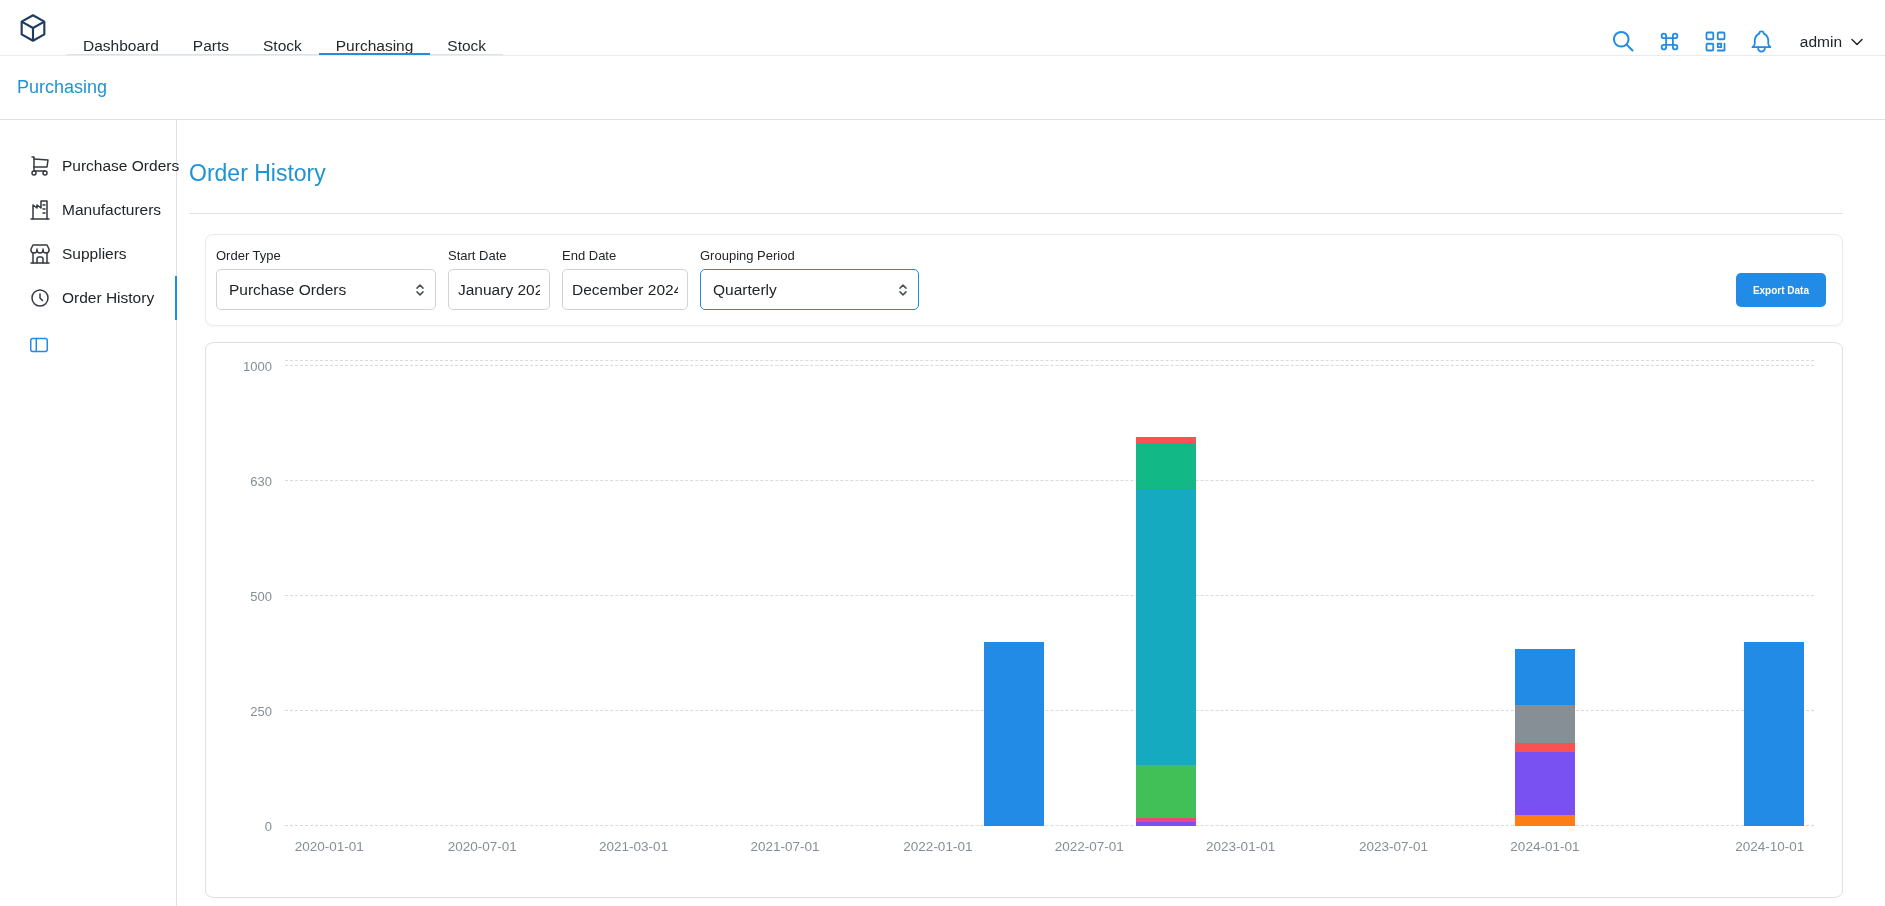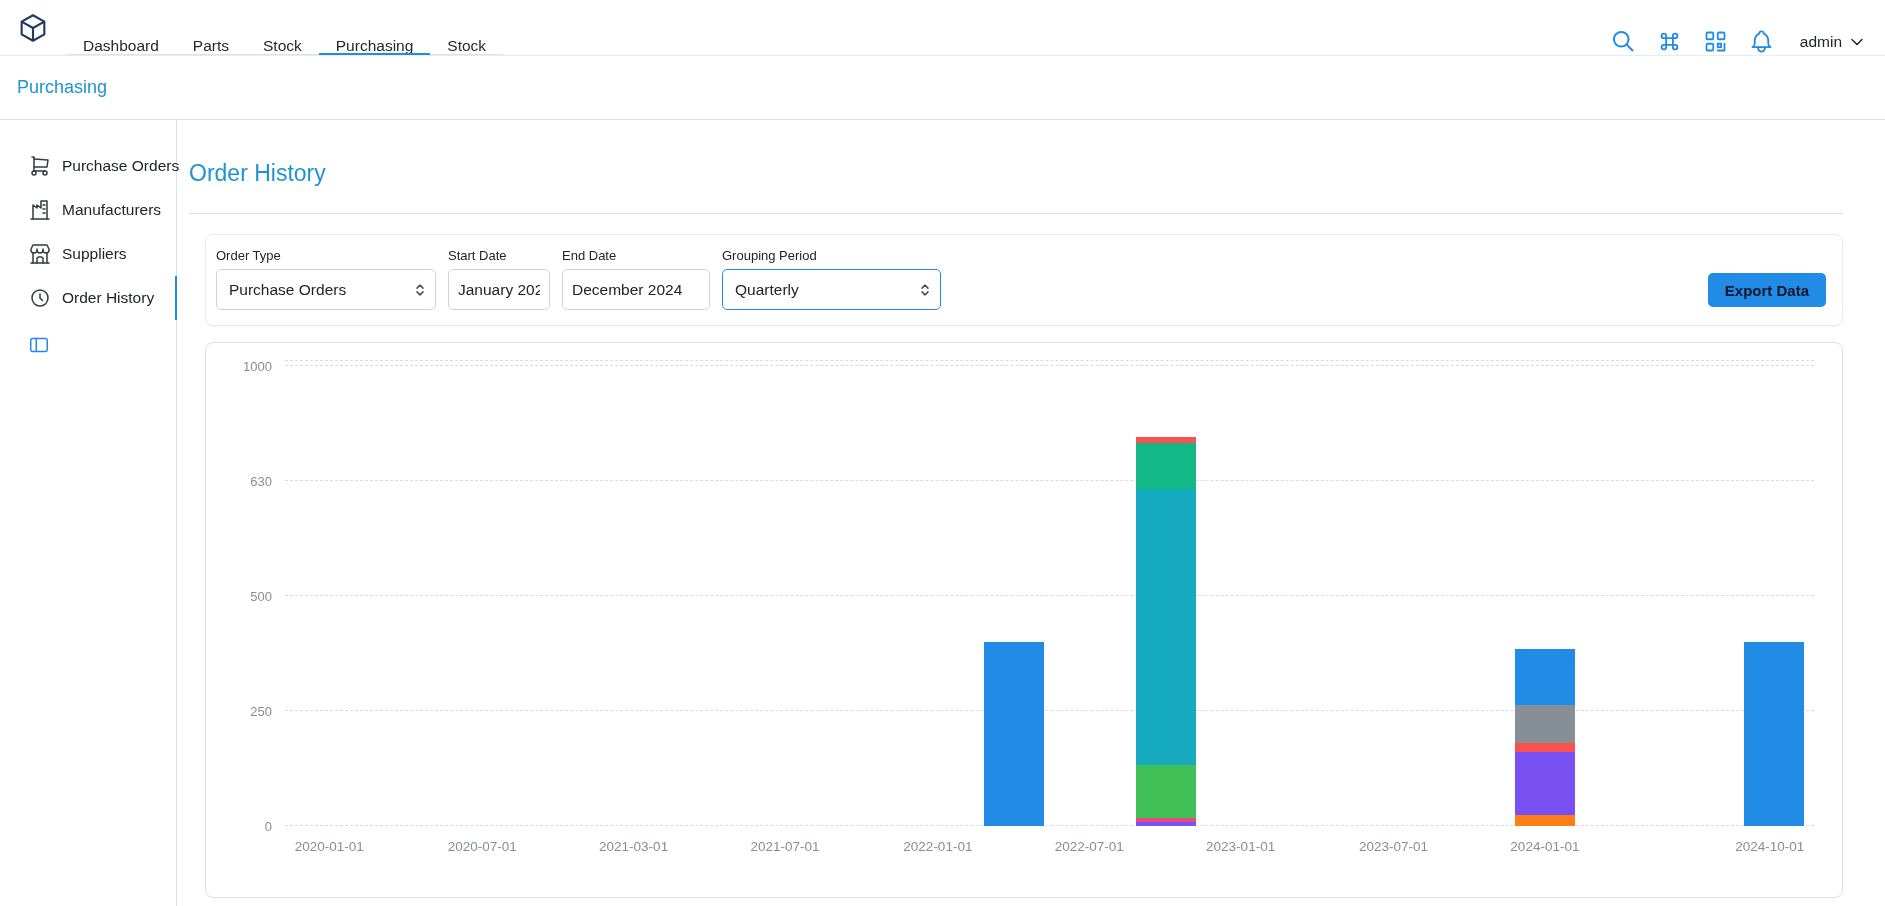--- a/index.html
+++ b/index.html
@@ -49,23 +49,23 @@
   .field label { font-size:13px; font-weight:500; color:#212529; }
   .select { height:41px; border:1px solid #ced4da; border-radius:5px; background:#fff; display:flex; align-items:center;
             padding:0 30px 0 12px; font-size:15.5px; position:relative; cursor:pointer; color:#212529; }
   .select-ordertype { width:220px; }
   .select-grouping  { width:219px; border:1.5px solid #228be6; }
   .updown { position:absolute; right:6px; top:50%; transform:translateY(-50%); width:18px; height:18px; color:#495057; }
   .updown svg { width:18px; height:18px; }
   .text-input { height:41px; border:1px solid #ced4da; border-radius:5px; padding:0 9px; font-size:15.5px;
                 font-family:inherit; color:#212529; background:#fff; }
   .input-start { width:102px; }
-  .input-end { width:148px; }
-  .export-btn { margin-left:auto; margin-bottom:3px; height:34px; padding:0 17px; background:#228be6; color:#0f172a;
-                border:none; border-radius:5px; font-size:15px; font-weight:600; font-family:inherit; cursor:pointer; }
+  .input-end { width:126px; }
+  .export-btn { margin-left:auto; margin-bottom:3px; height:34px; padding:0 17px; background:#228be6; color:#ffffff;
+                border:none; border-radius:5px; font-size:10px; font-weight:600; font-family:inherit; cursor:pointer; }
 
   
   .chart-card { margin:16px 0 0 16px; height:556px; border:1px solid #dee2e6; border-radius:8px; position:relative; background:#fff; }
   .chart-plot { position:absolute; left:79px; right:28px; top:18px; bottom:71px; }
   .gridline { position:absolute; left:0; right:0; height:0; border-top:1px dashed #d7dbe0; }
   .ytick { position:absolute; right:calc(100% + 13px); transform:translateY(50%); color:#868e96; font-size:13px; }
   .xtick { position:absolute; top:calc(100% + 13px); transform:translateX(-50%); color:#868e96; font-size:13.5px; white-space:nowrap; }
   .bar { position:absolute; bottom:0; height:100%; transform:translateX(-50%);
          display:flex; flex-direction:column-reverse; justify-content:flex-start; }
   .seg { width:100%; }

